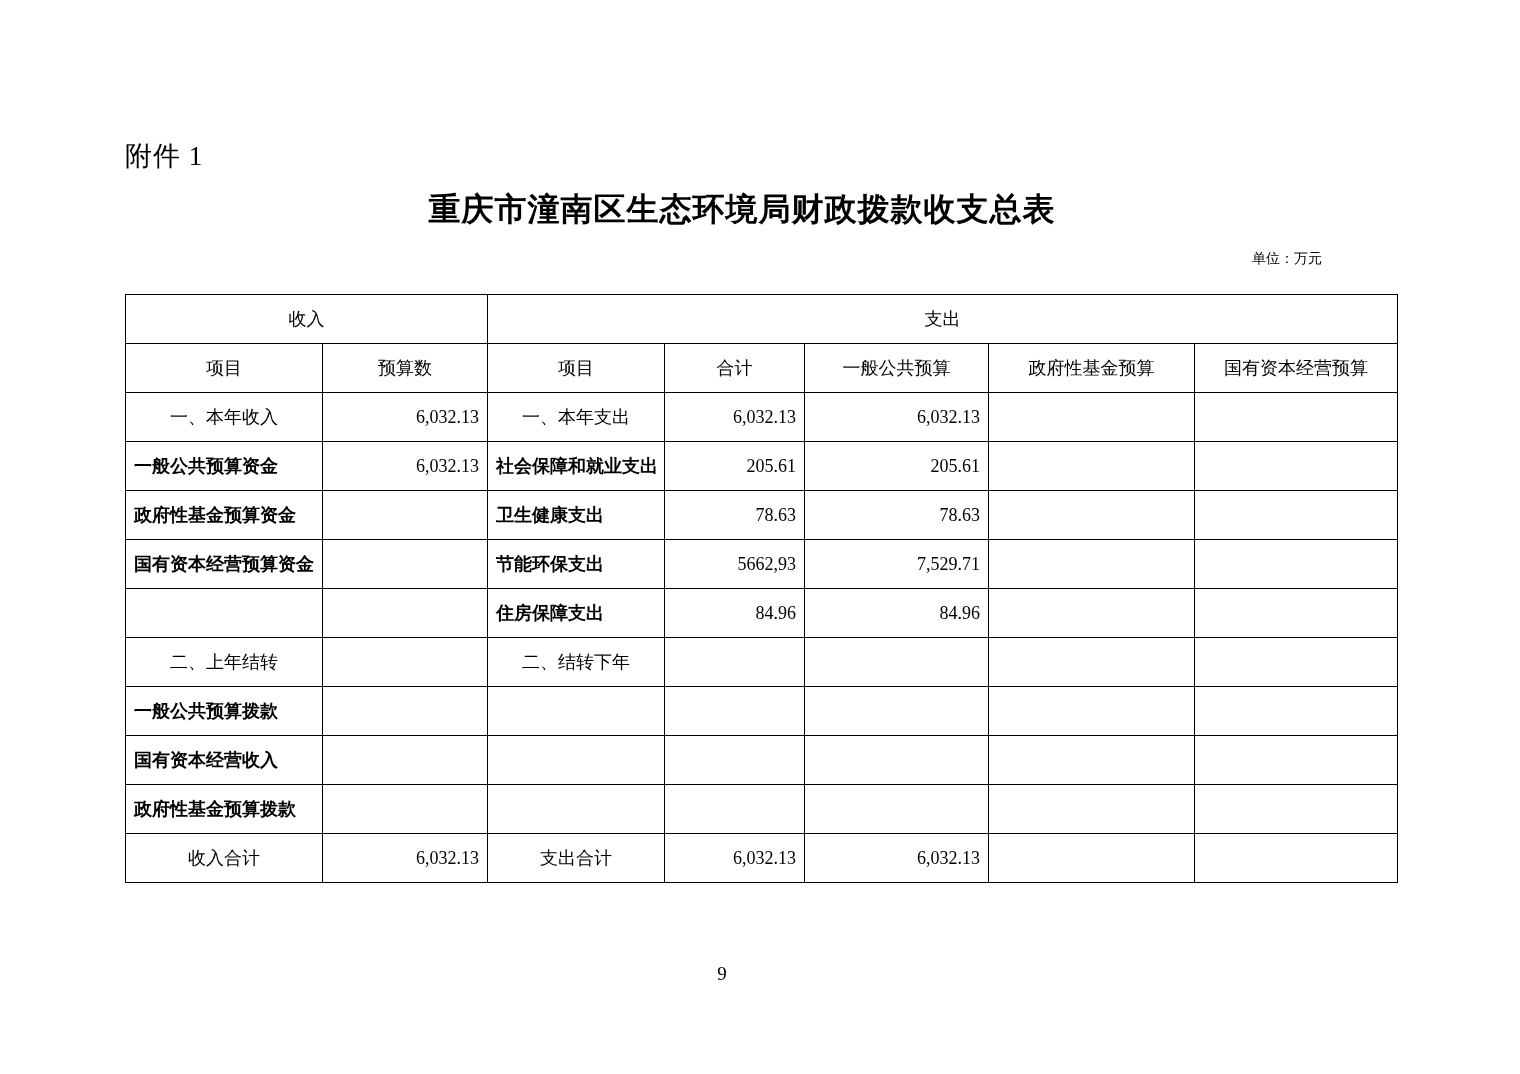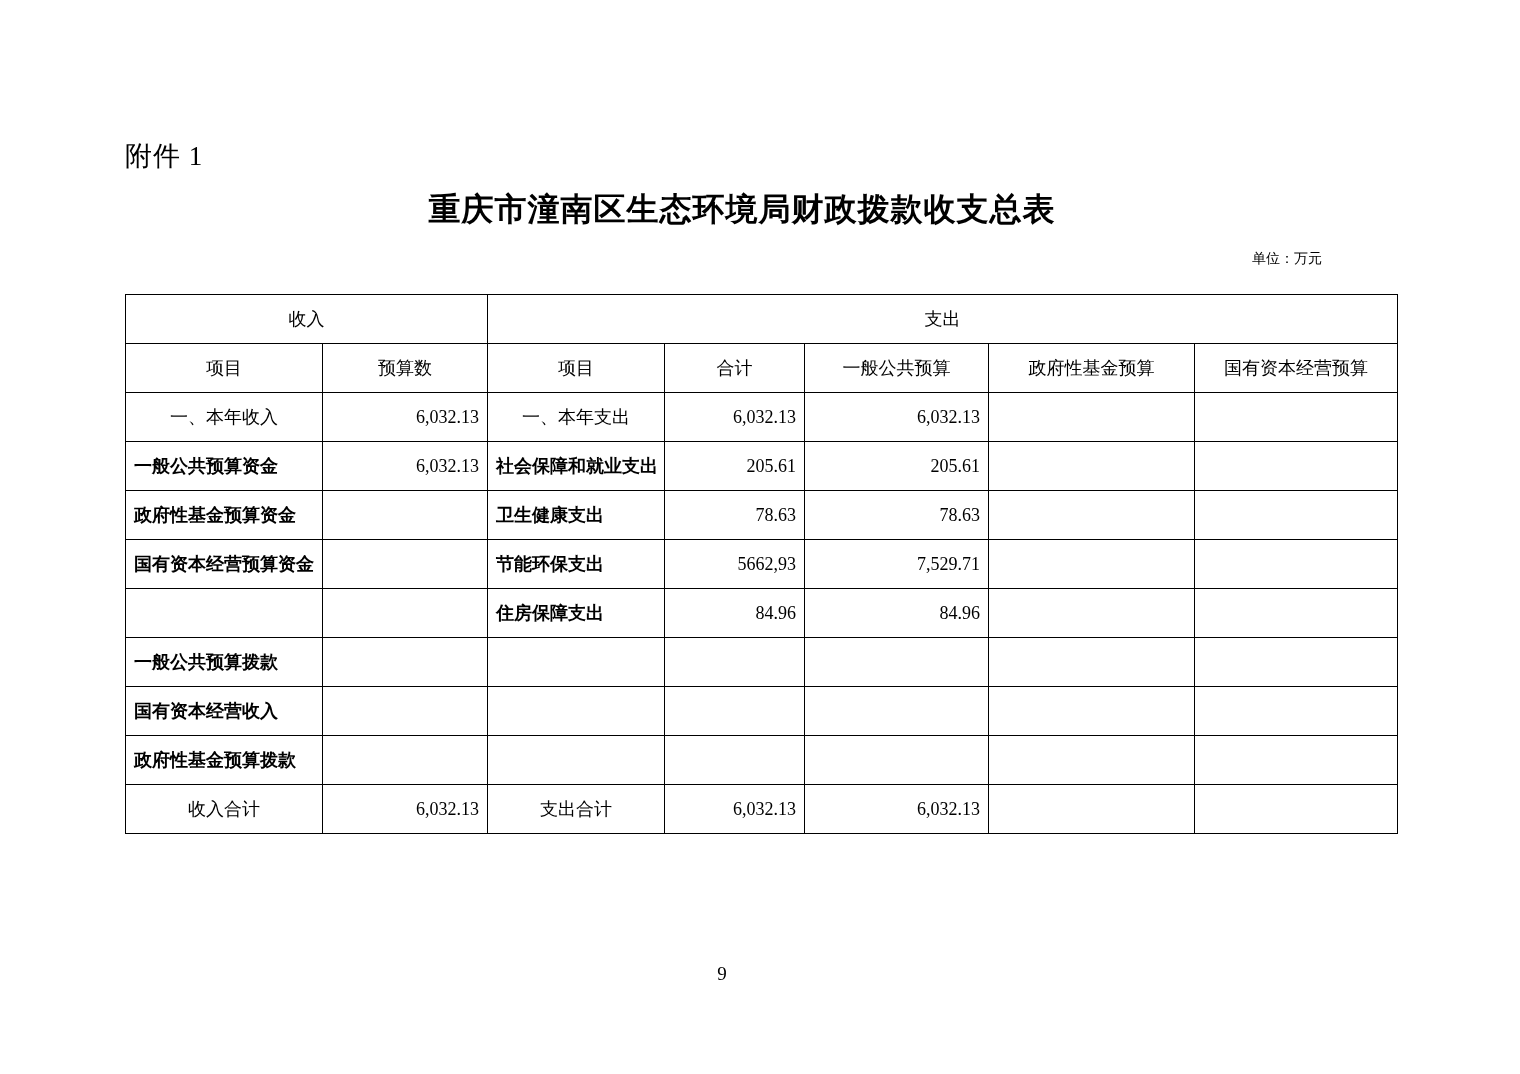--- a/index.html
+++ b/index.html
@@ -157,20 +157,29 @@
       <tr>
         <td class="c-left pad-l"></td>
         <td class="c-right pad-r"></td>
         <td class="c-left pad-l">住房保障支出</td>
         <td class="c-right pad-r">84.96</td>
         <td class="c-right pad-r">84.96</td>
         <td class="c-right pad-r"></td>
         <td class="c-right pad-r"></td>
       </tr>
 
+      <tr>
+        <td class="c-center">二、上年结转</td>
+        <td class="c-right pad-r"></td>
+        <td class="c-center">二、结转下年</td>
+        <td class="c-right pad-r"></td>
+        <td class="c-right pad-r"></td>
+        <td class="c-right pad-r"></td>
+        <td class="c-right pad-r"></td>
+      </tr>
 
       <tr>
         <td class="c-left pad-l">一般公共预算拨款</td>
         <td class="c-right pad-r"></td>
         <td class="c-left pad-l"></td>
         <td class="c-right pad-r"></td>
         <td class="c-right pad-r"></td>
         <td class="c-right pad-r"></td>
         <td class="c-right pad-r"></td>
       </tr>

